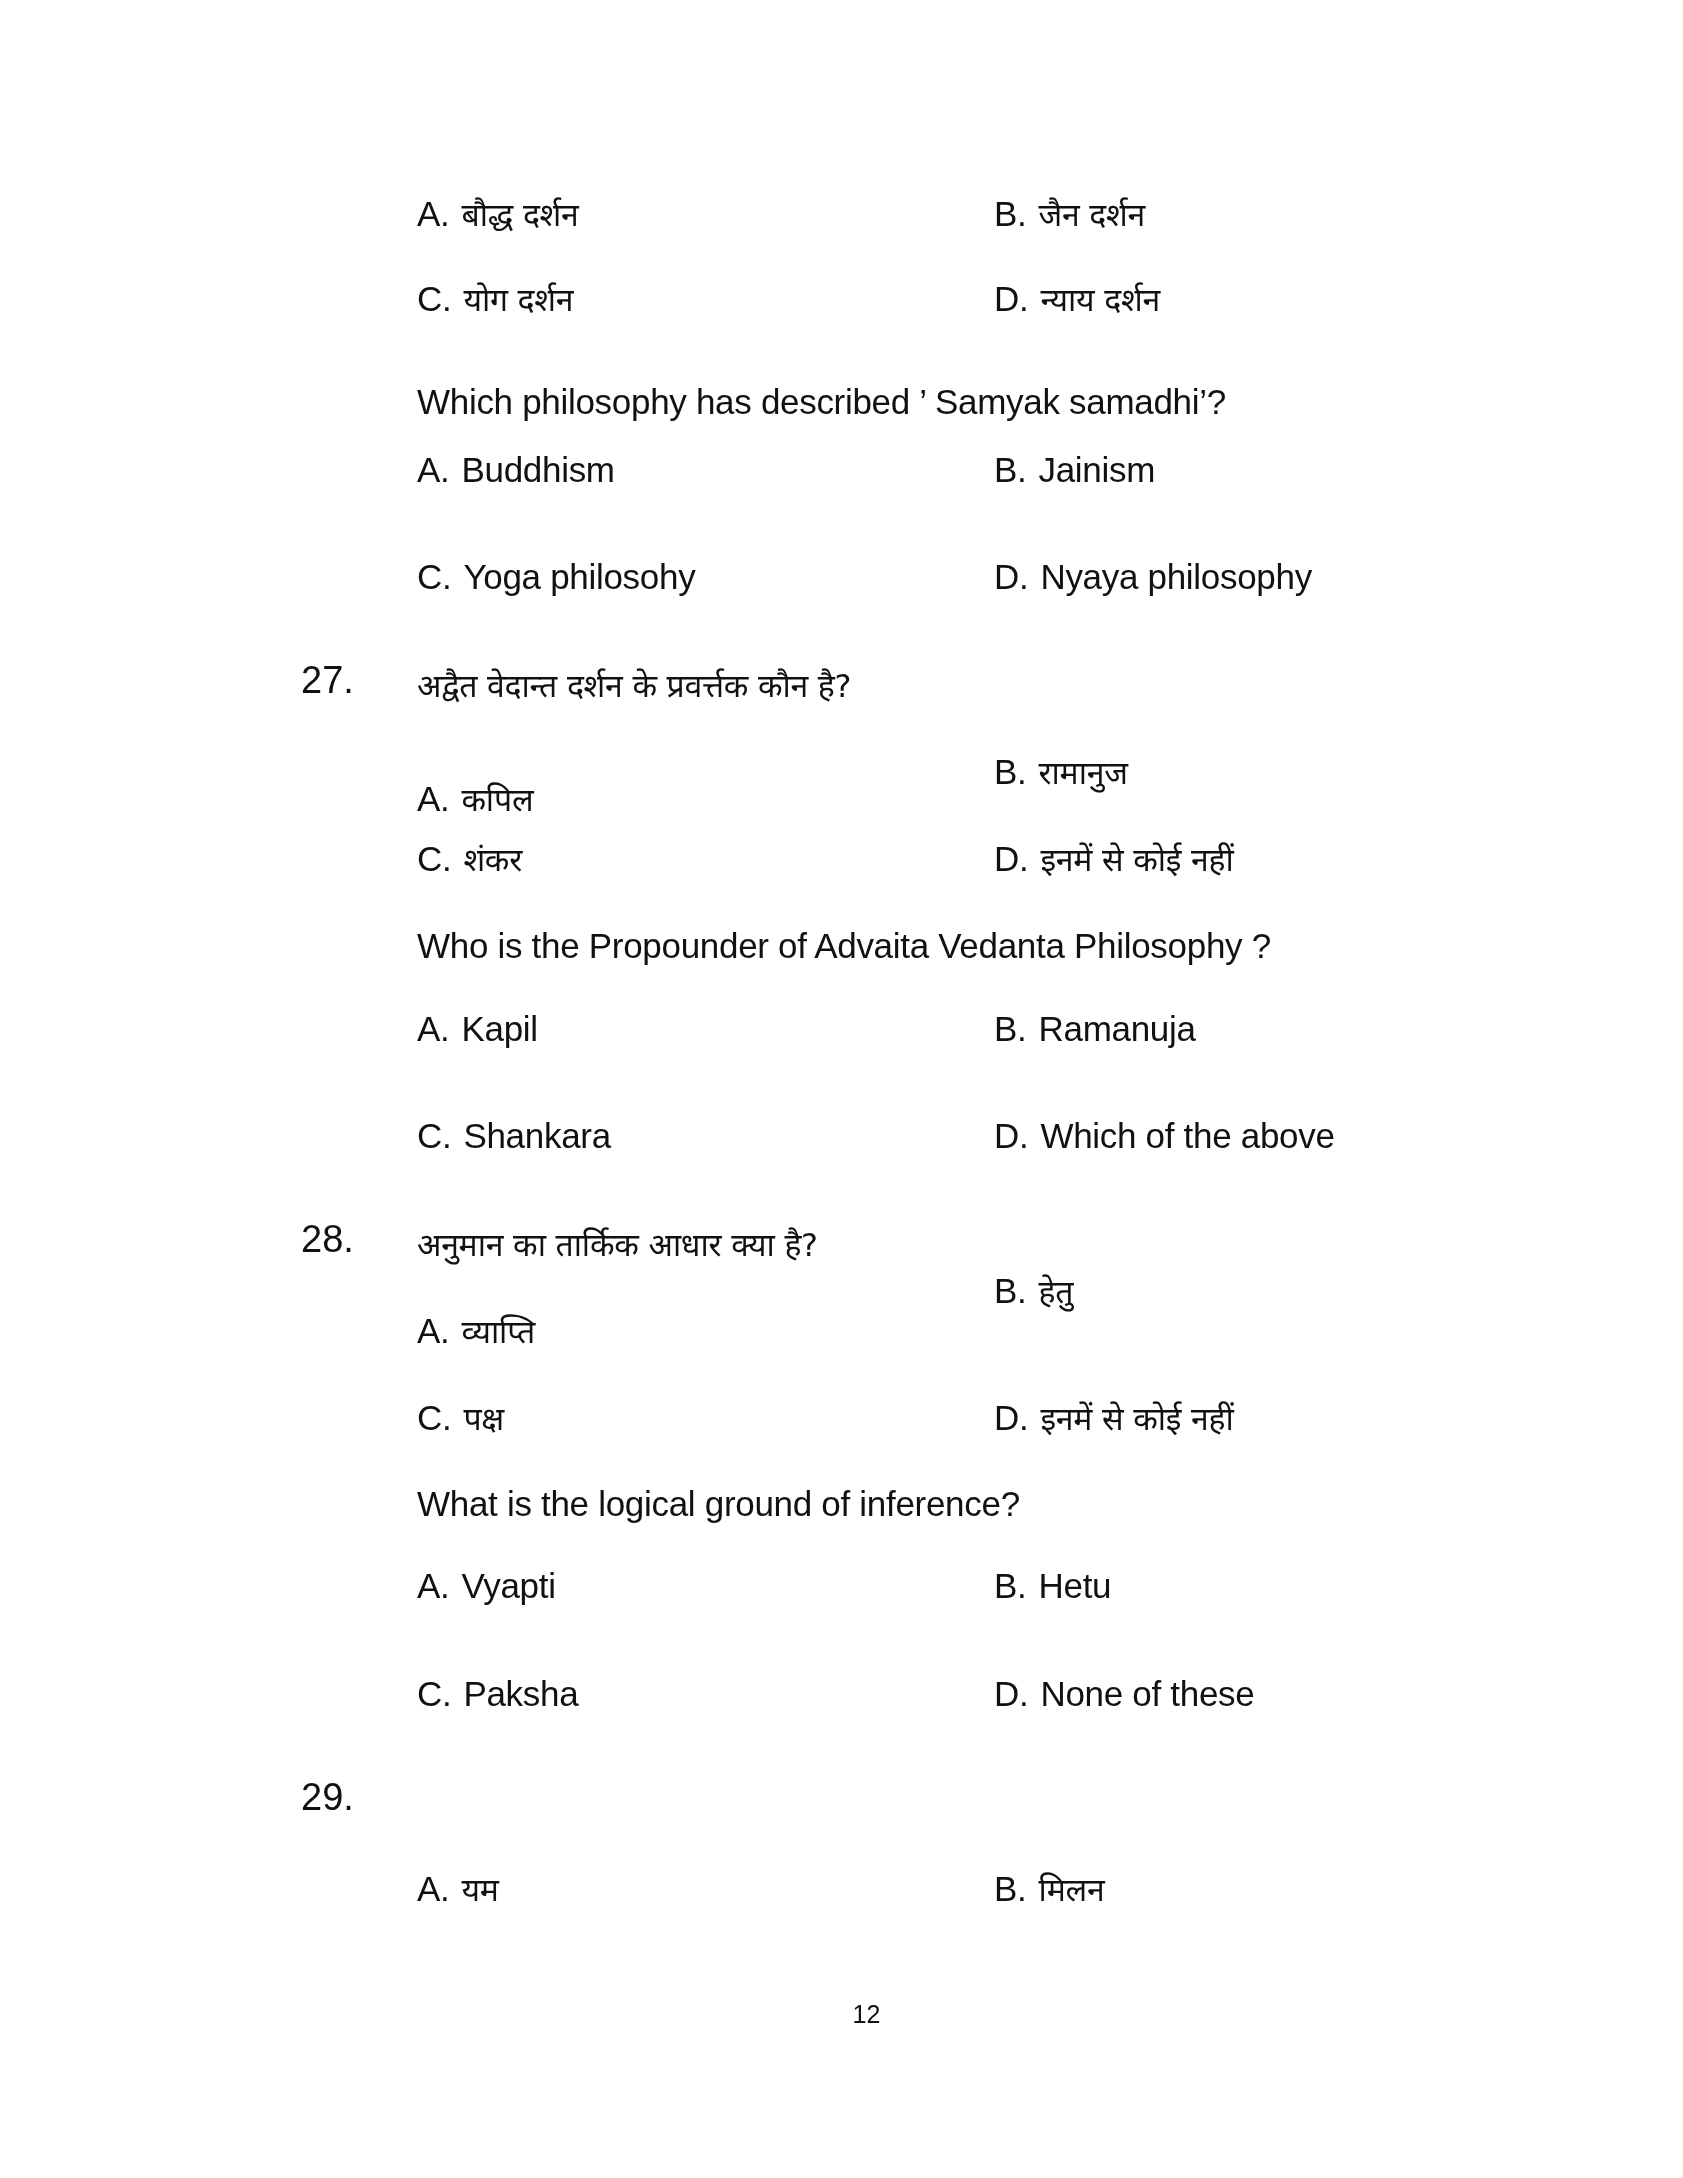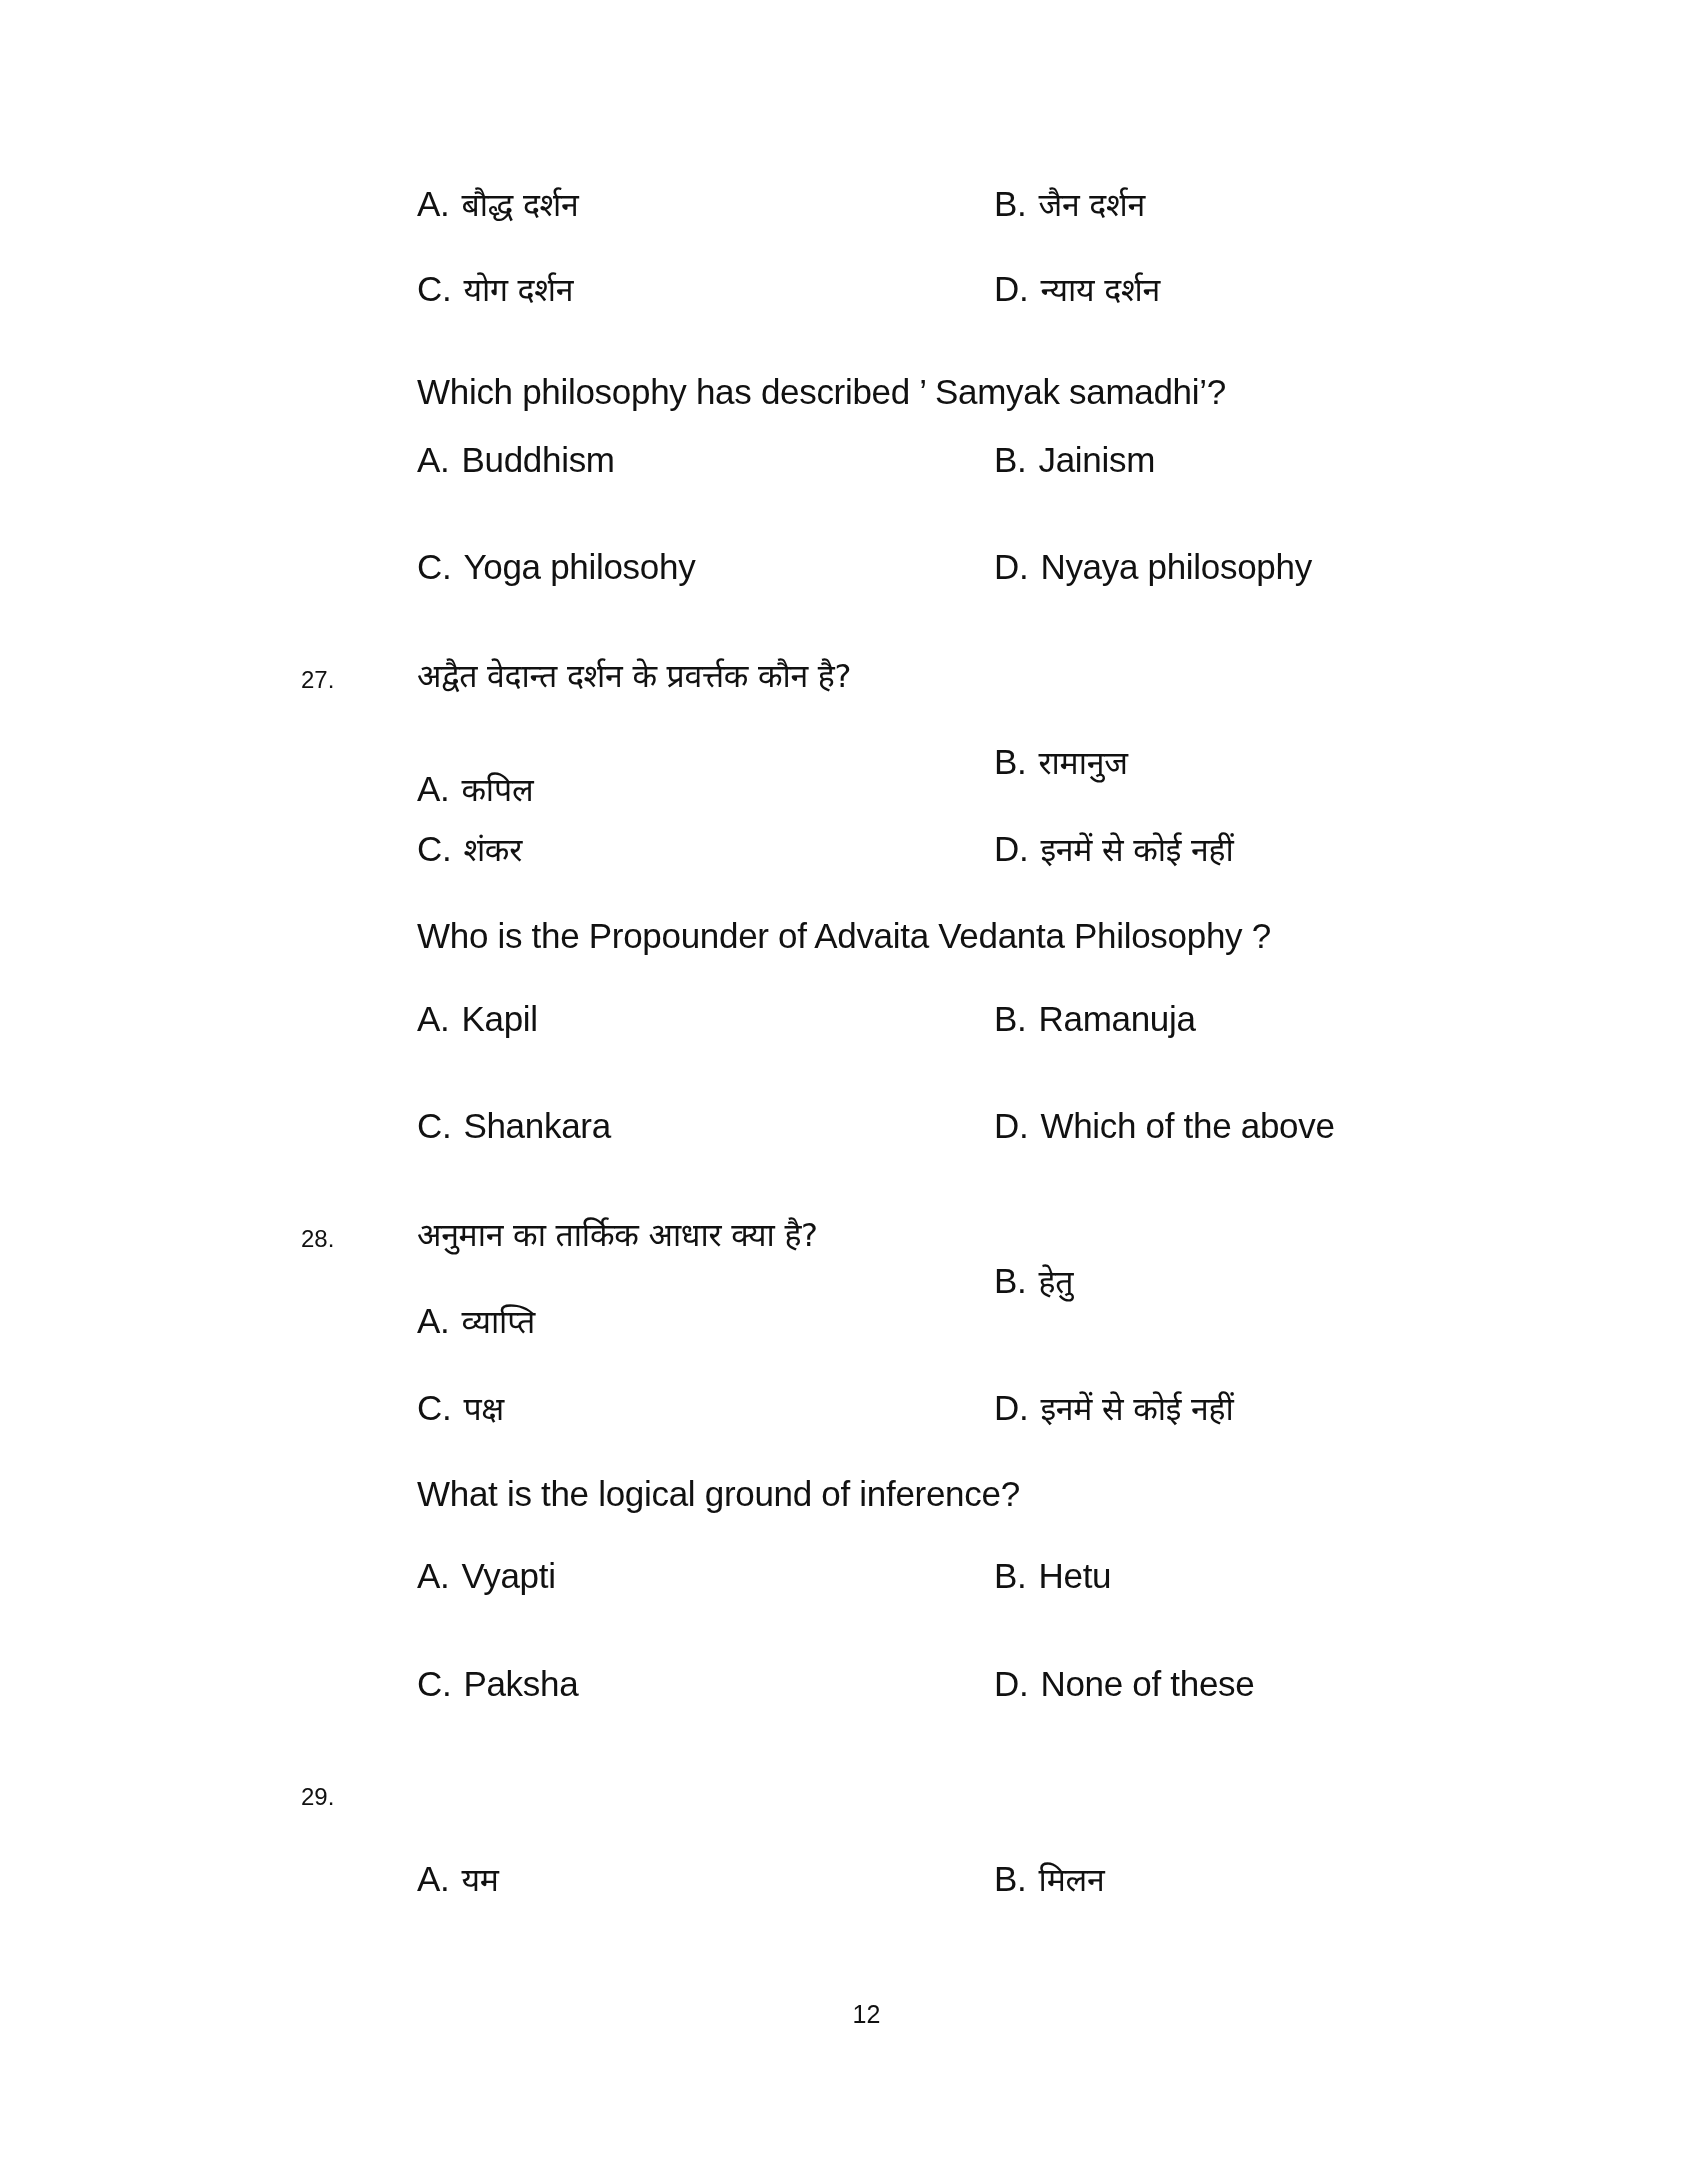--- a/index.html
+++ b/index.html
@@ -1,19 +1,19 @@
 <!DOCTYPE html>
 <html><head>
   <meta charset="utf-8">
   <style>
     html, body { margin: 0; padding: 0; background: #ffffff; }
     body { width: 1683px; height: 2178px; position: relative; overflow: hidden; }
     .page { position: absolute; left: 0; top: 0; width: 1683px; height: 2178px; background: #ffffff; color: #111111; }
-    .line { position: absolute; white-space: nowrap; font-family: "Liberation Sans", "DejaVu Sans", sans-serif; font-size: 35px; line-height: 40px; height: 44px; transform: translateY(-50%); letter-spacing: -0.3px; }
-    .qnum { position: absolute; font-family: "Liberation Sans", sans-serif; font-size: 24px; line-height: 44px; height: 44px; transform: translateY(-50%); }
+    .line { position: absolute; white-space: nowrap; font-family: "Liberation Sans", "DejaVu Sans", sans-serif; font-size: 35px; line-height: 60px; height: 44px; transform: translateY(-50%); letter-spacing: -0.3px; }
+    .qnum { position: absolute; font-family: "Liberation Sans", sans-serif; font-size: 38px; line-height: 44px; height: 44px; transform: translateY(-50%); }
     .hi { font-family: "DejaVu Sans", "Liberation Sans", sans-serif; font-size: 32px; }
     .opt-key { margin-right: 12px; }
     .col-l { left: 417px; }
     .col-r { left: 994px; text-align: right; }
     .num-x { left: 301px; }
     .page-number { position: absolute; left: 0; width: 1733px; text-align: center; font-family: "Liberation Sans", sans-serif; font-size: 25px; line-height: 30px; transform: translateY(-50%); }
   </style>
 </head>
 <body>
 

